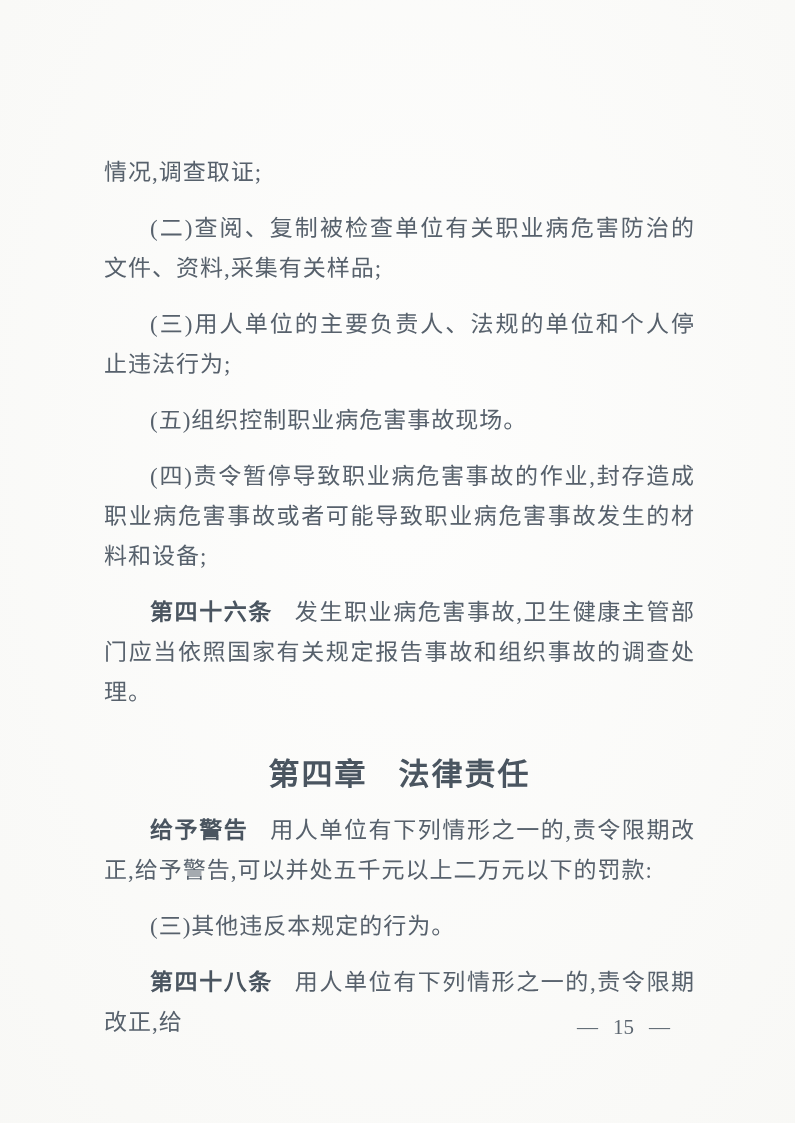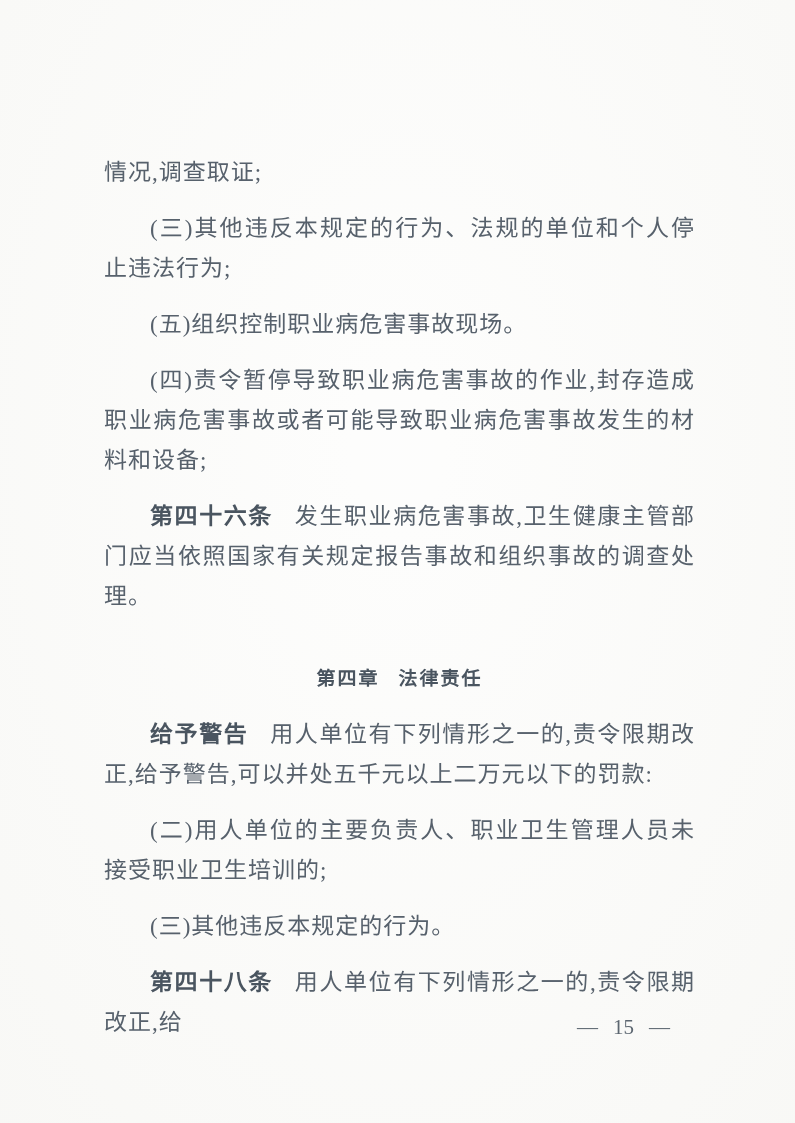--- a/index.html
+++ b/index.html
@@ -41,21 +41,21 @@
   .para.no-indent {
     text-indent: 0;
   }
   .lead {
     font-weight: bold;
     color: #4a5560;
     margin-right: 0.95em;
   }
   .chapter {
     margin: 42px 0 0 0;
-    font-size: 19px;
+    font-size: 31px;
     line-height: 40px;
     font-weight: bold;
     color: #4a5560;
     text-align: center;
     letter-spacing: 2px;
   }
   .chapter-title {
     margin-left: 1em;
   }
   .footer {
@@ -72,36 +72,36 @@
   }
 </style>
 </head>
 <body>
 
 <div class="page">
   <main class="doc">
 
     <p class="para no-indent">情况,调查取证;</p>
 
+    <p class="para">(二)查阅、复制被检查单位有关职业病危害防治的文件、资料,采集有关样品;</p>
 
-    <p class="para">(三)其他违反本规定的行为、法规的单位和个人停止违法行为;</p>
+    <p class="para">(三)用人单位的主要负责人、法规的单位和个人停止违法行为;</p>
 
     <p class="para">(五)组织控制职业病危害事故现场。</p>
 
     <p class="para">(四)责令暂停导致职业病危害事故的作业,封存造成职业病危害事故或者可能导致职业病危害事故发生的材料和设备;</p>
 
 
     <p class="para"><span class="lead">第四十六条</span><span>发生职业病危害事故,卫生健康主管部门应当依照国家有关规定报告事故和组织事故的调查处理。</span></p>
 
     <h2 class="chapter"><span>第四章</span><span class="chapter-title">法律责任</span></h2>
 
     <p class="para"><span class="lead">给予警告</span><span>用人单位有下列情形之一的,责令限期改正,给予警告,可以并处五千元以上二万元以下的罚款:</span></p>
 
 
-    <p class="para">(二)用人单位的主要负责人、职业卫生管理人员未接受职业卫生培训的;</p>
 
     <p class="para">(三)其他违反本规定的行为。</p>
 
     <p class="para"><span class="lead">第四十八条</span><span>用人单位有下列情形之一的,责令限期改正,给</span></p>
 
   </main>
 
   <div class="footer">
     <span>—</span>
     <span>15</span>

